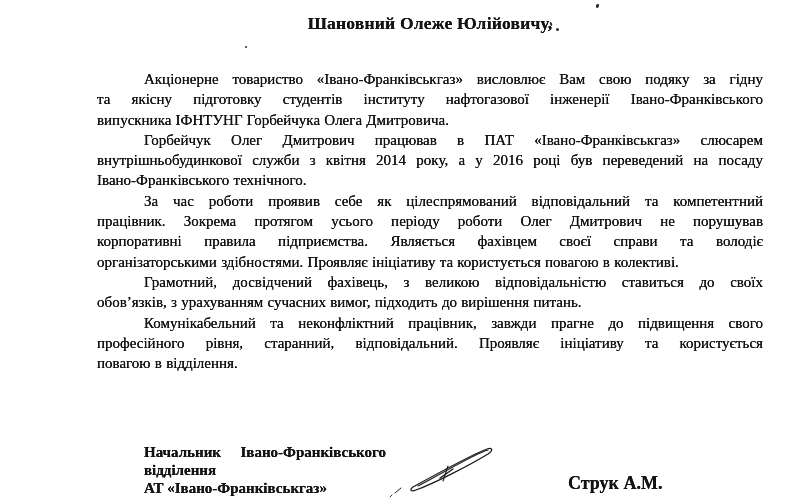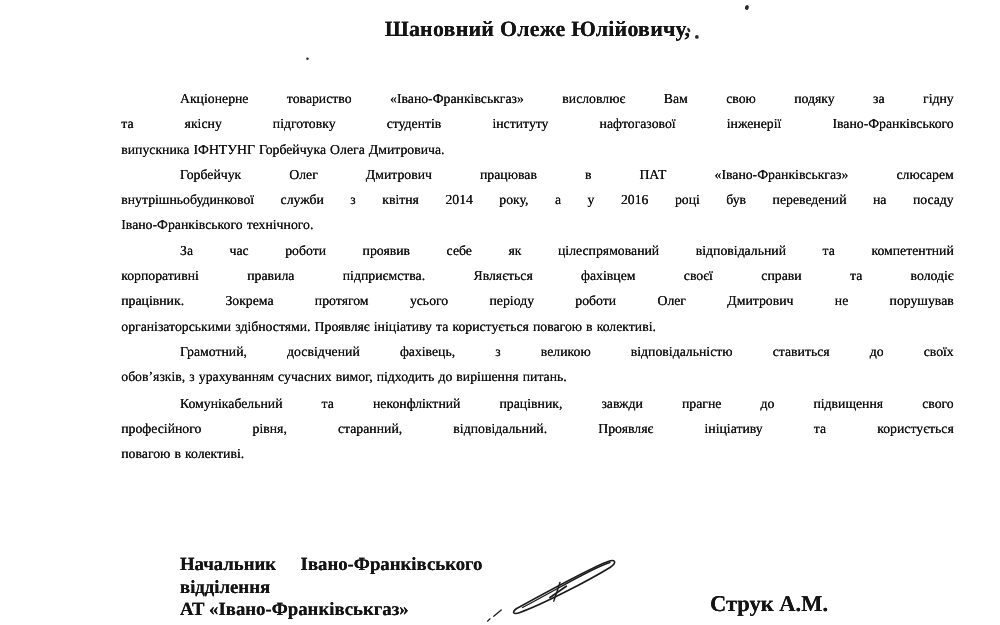--- a/index.html
+++ b/index.html
@@ -25,21 +25,21 @@
     font-weight: bold;
     font-size: 17.5px;
     letter-spacing: 0.2px;
     text-shadow: 0 0 0.4px #000;
   }
   .body-text {
     position: absolute;
     left: 97px;
     top: 69px;
     width: 666px;
-    font-size: 11px;
+    font-size: 15px;
     line-height: 20.3px;
     text-shadow: 0 0 0.35px #000;
   }
   .line {
     text-align: justify;
     text-align-last: justify;
     white-space: normal;
     word-spacing: 0.5px;
   }
   .line.indent { text-indent: 47px; }
@@ -100,31 +100,31 @@
     </div>
 
     <div>
       <div class="line indent">Горбейчук Олег Дмитрович працював в ПАТ «Івано-Франківськгаз» слюсарем</div>
       <div class="line">внутрішньобудинкової служби з квітня 2014 року, а у 2016 році був переведений на посаду</div>
       <div class="line para-end">Івано-Франківського технічного.</div>
     </div>
 
     <div>
       <div class="line indent">За час роботи проявив себе як цілеспрямований відповідальний та компетентний</div>
+      <div class="line">працівник. Зокрема протягом усього періоду роботи Олег Дмитрович не порушував</div>
       <div class="line">корпоративні правила підприємства. Являється фахівцем своєї справи та володіє</div>
-      <div class="line">працівник. Зокрема протягом усього періоду роботи Олег Дмитрович не порушував</div>
       <div class="line para-end">організаторськими здібностями. Проявляє ініціативу та користується повагою в колективі.</div>
     </div>
 
     <div>
       <div class="line indent">Грамотний, досвідчений фахівець, з великою відповідальністю ставиться до своїх</div>
       <div class="line para-end">обов’язків, з урахуванням сучасних вимог, підходить до вирішення питань.</div>
       <div class="line indent">Комунікабельний та неконфліктний працівник, завжди прагне до підвищення свого</div>
       <div class="line">професійного рівня, старанний, відповідальний. Проявляє ініціативу та користується</div>
-      <div class="line para-end">повагою в колективі.</div>
+      <div class="line para-end">повагою в відділення.</div>
     </div>
   </div>
 
   <div class="sig-block">
     <div class="sig-line-1">Начальник Івано-Франківського</div>
     <div>відділення</div>
     <div>АТ «Івано-Франківськгаз»</div>
   </div>
 
   <svg class="signature-svg" viewBox="0 0 112 56" fill="none" stroke="#1a1a1a" stroke-width="1.3" stroke-linecap="round">

